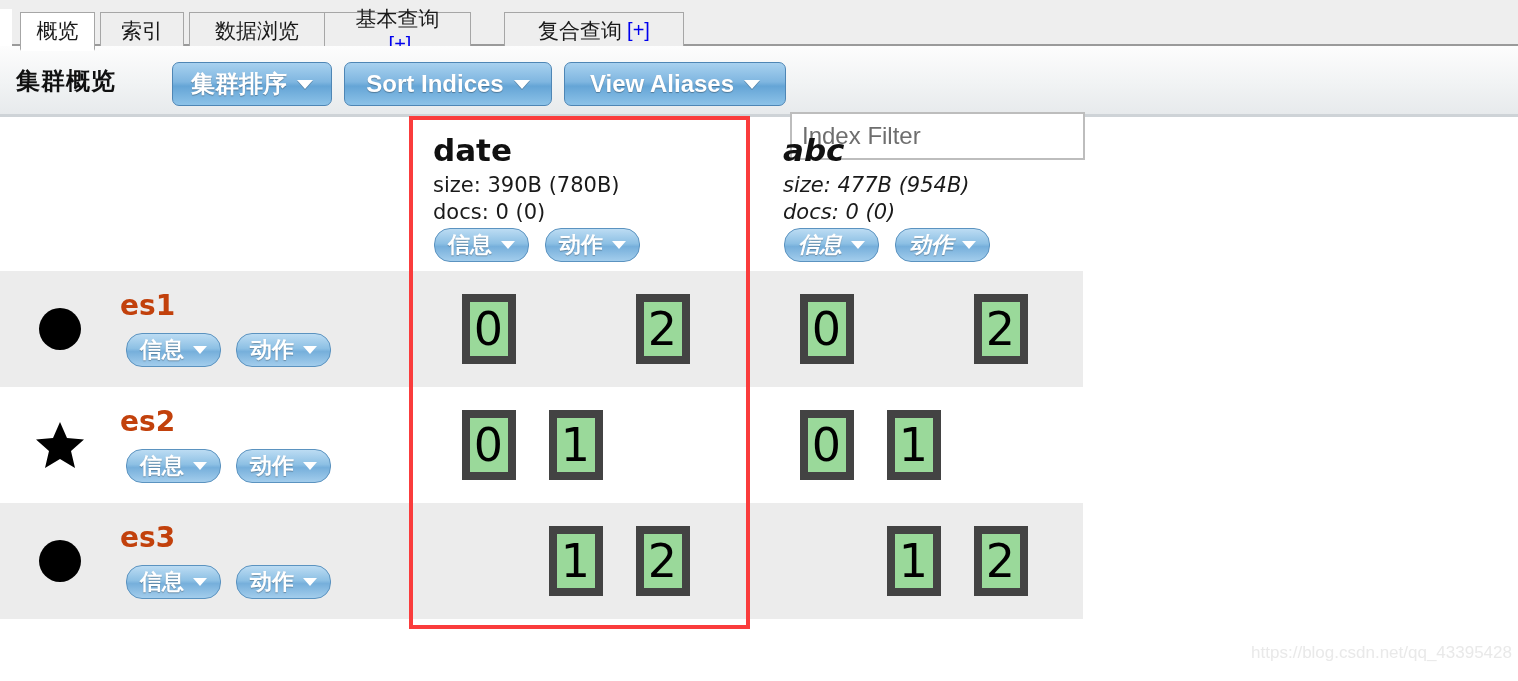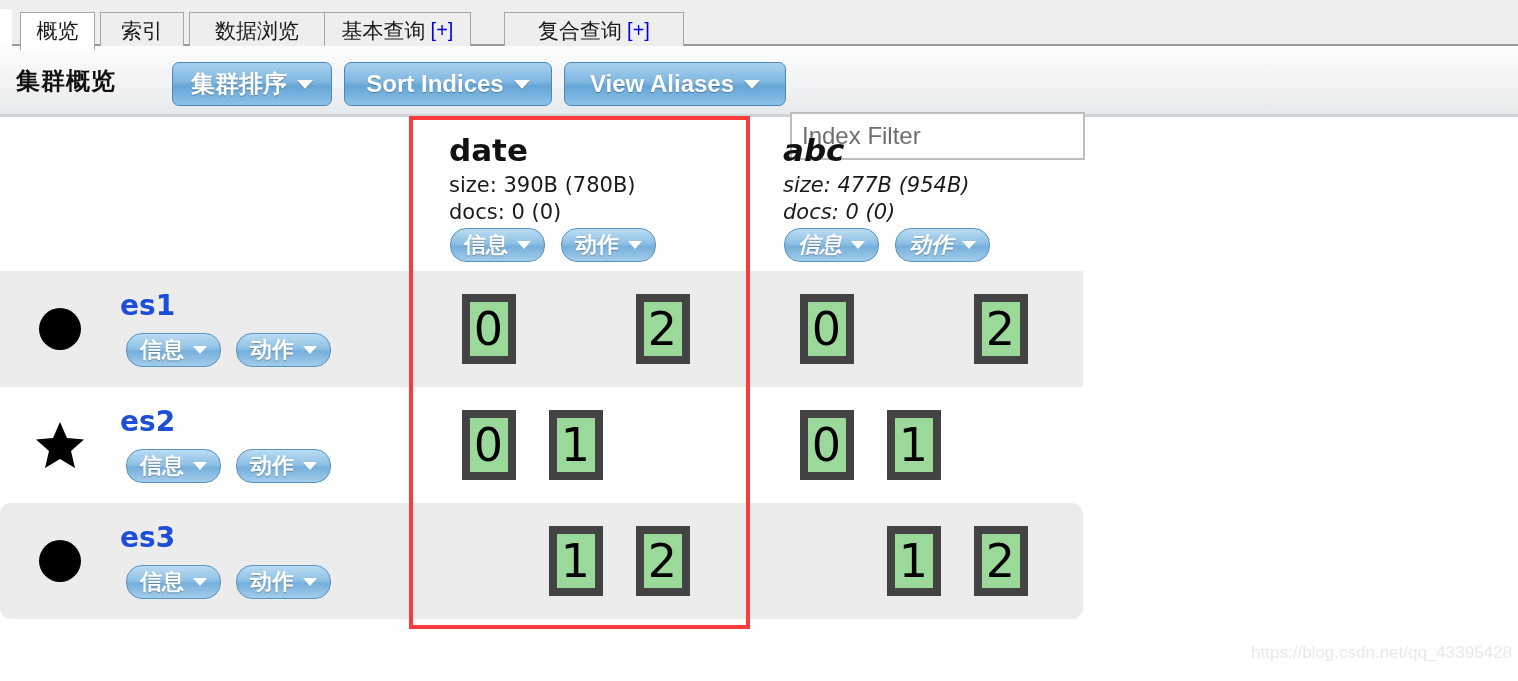--- a/index.html
+++ b/index.html
@@ -149,21 +149,21 @@
   
   .noderow{height:116px;}
   .nodecell{position:absolute;left:0;top:0;width:410px;height:116px;}
   .nodecell .glyph{
     position:absolute;left:34px;top:0;height:116px;width:52px;
     display:flex;align-items:center;justify-content:center;
     color:#000;
   }
   .nodecell .nname{
     position:absolute;left:120px;top:18px;
-    font-size:28px;font-weight:bold;color:#1d4ed8;
+    font-size:28px;font-weight:bold;color:#c2410c;
     font-family:"DejaVu Sans",sans-serif;
   }
   .nodecell .nbtns{position:absolute;left:126px;top:62px;display:flex;gap:15px;}
 
   
   .shardcell{position:absolute;top:0;width:330px;height:116px;}
   .slot{position:absolute;top:0;width:87px;height:116px;display:flex;align-items:center;justify-content:center;}
   .shard{
     width:54px;height:70px;
     box-sizing:border-box;
@@ -202,21 +202,21 @@
 <div id="tabbar">
     <div class="tab active" style="left: 8px; width: 75px;">
       <span>概览</span>
     </div>
     <div class="tab" style="left: 88px; width: 84px;">
       <span>索引</span>
     </div>
     <div class="tab" style="left: 177px; width: 136px;">
       <span>数据浏览</span>
     </div>
-    <div class="tab" style="left: 312px; width: 147px;">
+    <div class="tab" style="left: 312px; width: 147px; flex-direction: column;">
       <span>基本查询</span>
       <span class="plus">[+]</span>
     </div>
     <div class="tab" style="left: 492px; width: 180px;">
       <span>复合查询</span>
       <span class="plus">[+]</span>
     </div>
   </div>
 
 <div id="toolbar">
@@ -231,21 +231,21 @@
       <span class="caret"></span>
     </div>
     <div class="tbtn" style="left: 564px; width: 222px;">
       <span>View Aliases</span>
       <span class="caret"></span>
     </div>
   </div>
 
 <div id="grid">
   <div class="gridrow" id="hdrrow">
-      <div class="idxhdr" style="left: 414px;">
+      <div class="idxhdr" style="left: 398px;">
         <div class="iname">date</div>
         <div class="istat s1">size: 390B (780B)</div>
         <div class="istat s2">docs: 0 (0)</div>
         <div class="hbtns">
           <div class="pill">
             <span>信息</span>
             <span class="caret"></span>
           </div>
           <div class="pill">
             <span>动作</span>
@@ -334,21 +334,21 @@
       </div>
       <div class="shardcell" style="left: 748px;">
         <div class="slot" style="left: 35px;">
           <div class="shard">0</div>
         </div>
         <div class="slot" style="left: 122px;">
           <div class="shard">1</div>
         </div>
       </div>
     </div>
-    <div class="gridrow noderow shaded" style="top: 383px; border-radius: 11px;">
+    <div class="gridrow noderow shaded" style="top: 383px;">
       <div class="nodecell">
         <div class="glyph">
           <svg width="44" height="44" viewBox="0 0 44 44" aria-hidden="true">
             <circle cx="22" cy="22" r="21" fill="#000"></circle>
           </svg>
         </div>
         <div class="nname">es3</div>
         <div class="nbtns">
           <div class="pill">
             <span>信息</span>

